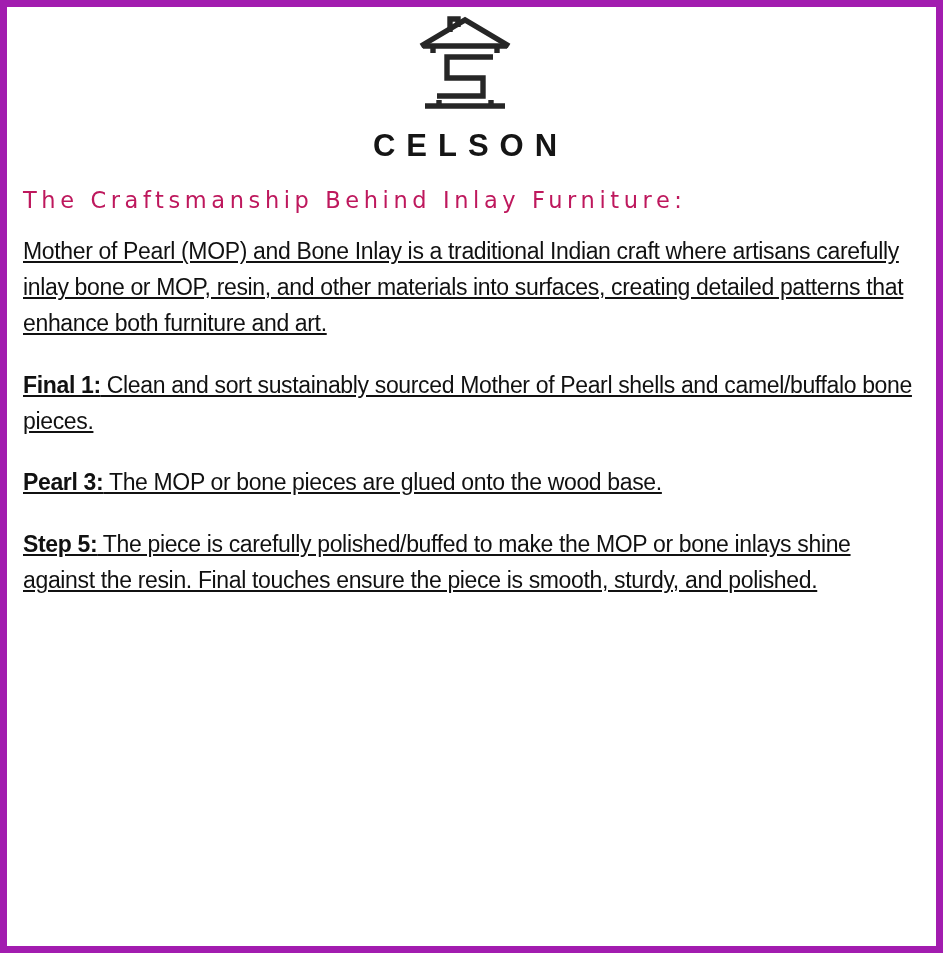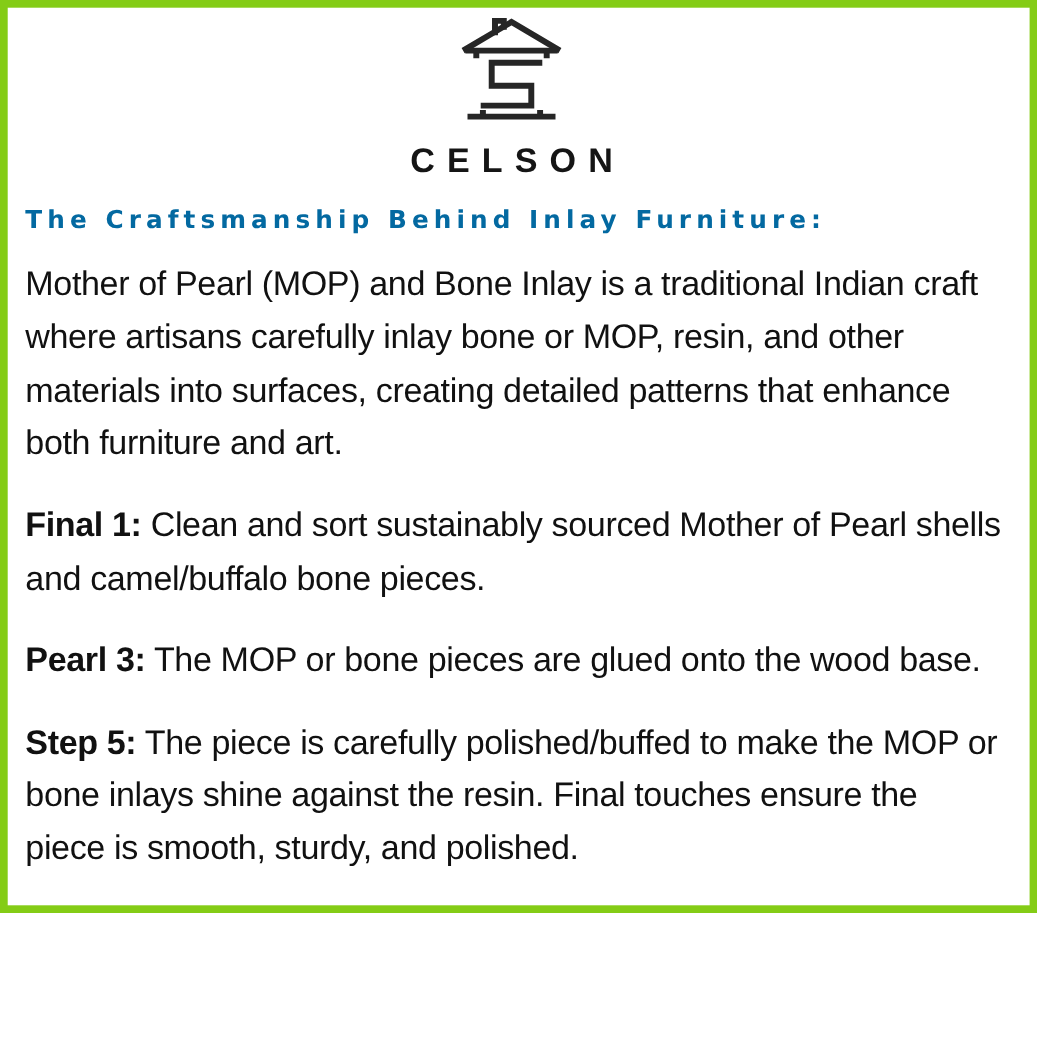--- a/index.html
+++ b/index.html
@@ -4,23 +4,23 @@
 <style>
   html, body {
     margin: 0;
     padding: 0;
     background: #ffffff;
   }
 
   .poster {
     position: relative;
     width: 943px;
-    height: 830px;
+    height: 953px;
     box-sizing: border-box;
-    border: 7px solid #84cc16;
+    border: 7px solid #a21caf;
     background: #ffffff;
     overflow: hidden;
     font-family: "Liberation Sans", "DejaVu Sans", sans-serif;
   }
 
   .inner {
     position: absolute;
     left: 0;
     top: 0;
     right: 0;
@@ -51,42 +51,43 @@
     text-indent: 11px;
     color: #151515;
     line-height: 1;
   }
 
   
   .headline {
     margin: 26px 0 0 7px;
     font-family: "DejaVu Sans", "Liberation Sans", sans-serif;
     font-size: 22.5px;
-    font-weight: 700;
+    font-weight: 400;
     letter-spacing: 4.6px;
-    color: #0369a1;
+    color: #be185d;
     line-height: 1.2;
     white-space: nowrap;
   }
 
   
   .body-copy {
     margin: 0 0 0 7px;
     padding-top: 20px;
   }
 
   .para {
     font-family: "Liberation Sans", "DejaVu Sans", sans-serif;
-    font-size: 31px;
+    font-size: 23px;
     font-weight: 400;
     color: #111111;
     line-height: 1.56;
     letter-spacing: -0.35px;
     margin: 0 0 26px 0;
     max-width: 890px;
+    text-decoration: underline;
   }
 
   .para:last-child {
     margin-bottom: 12px;
   }
 
   .para .lead {
     font-weight: 700;
   }
 </style>

